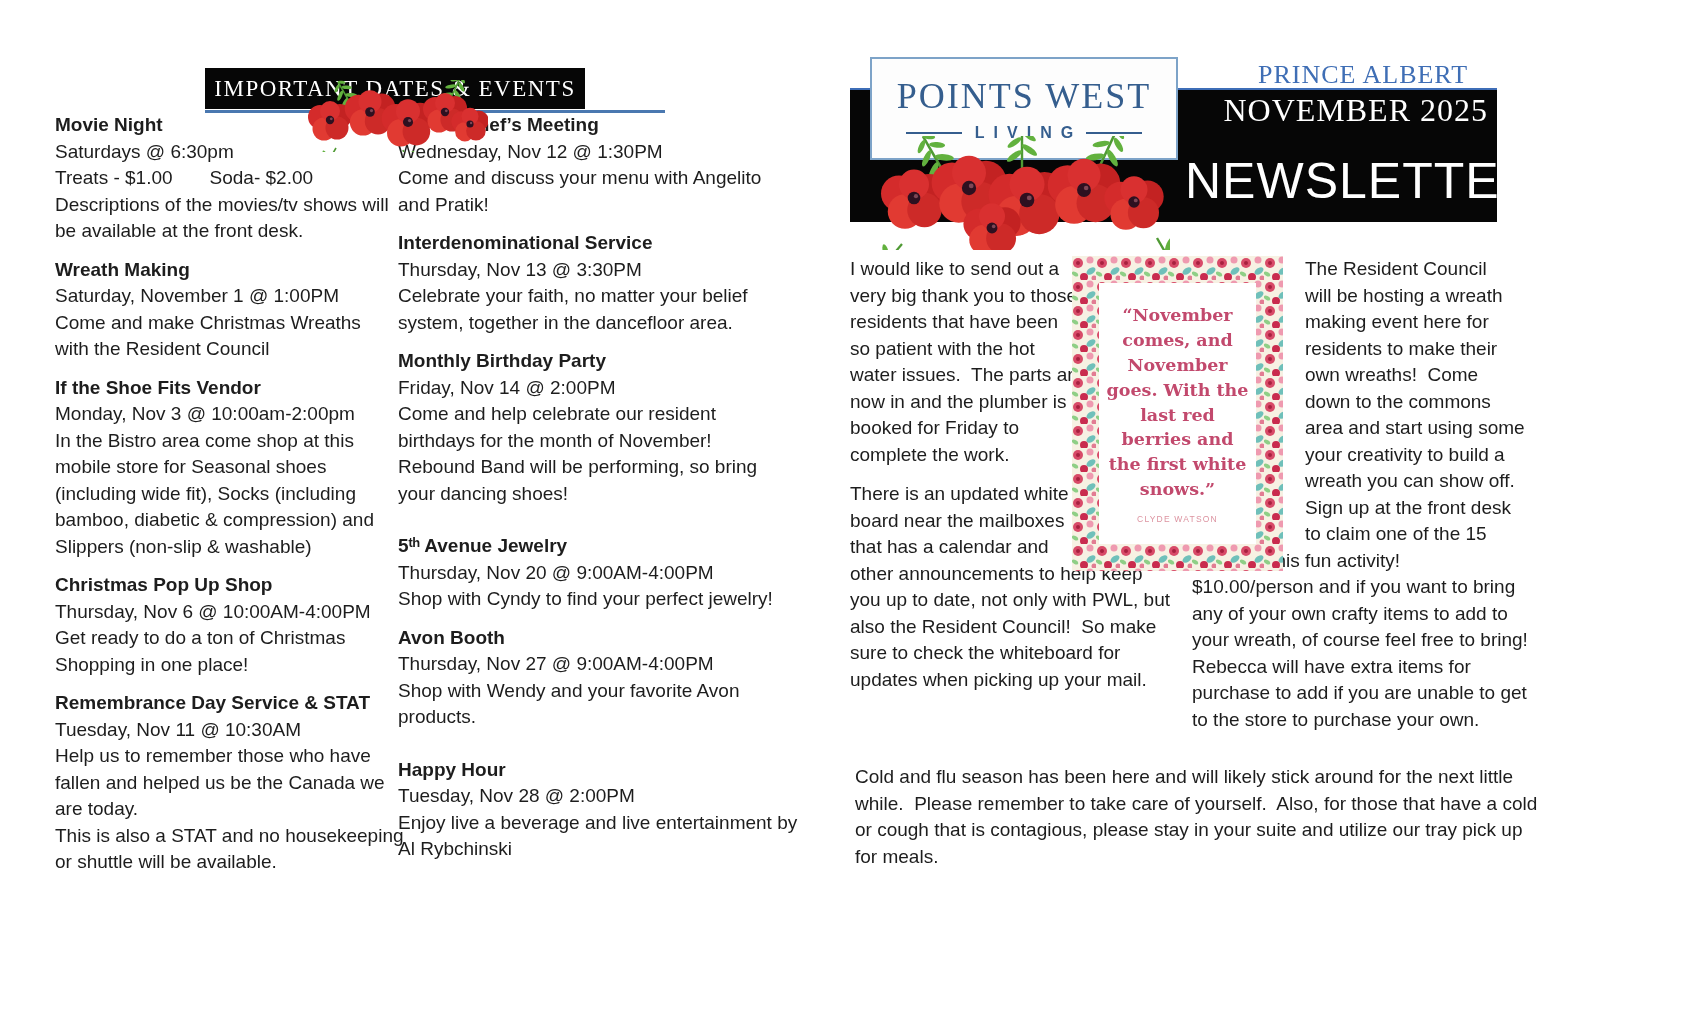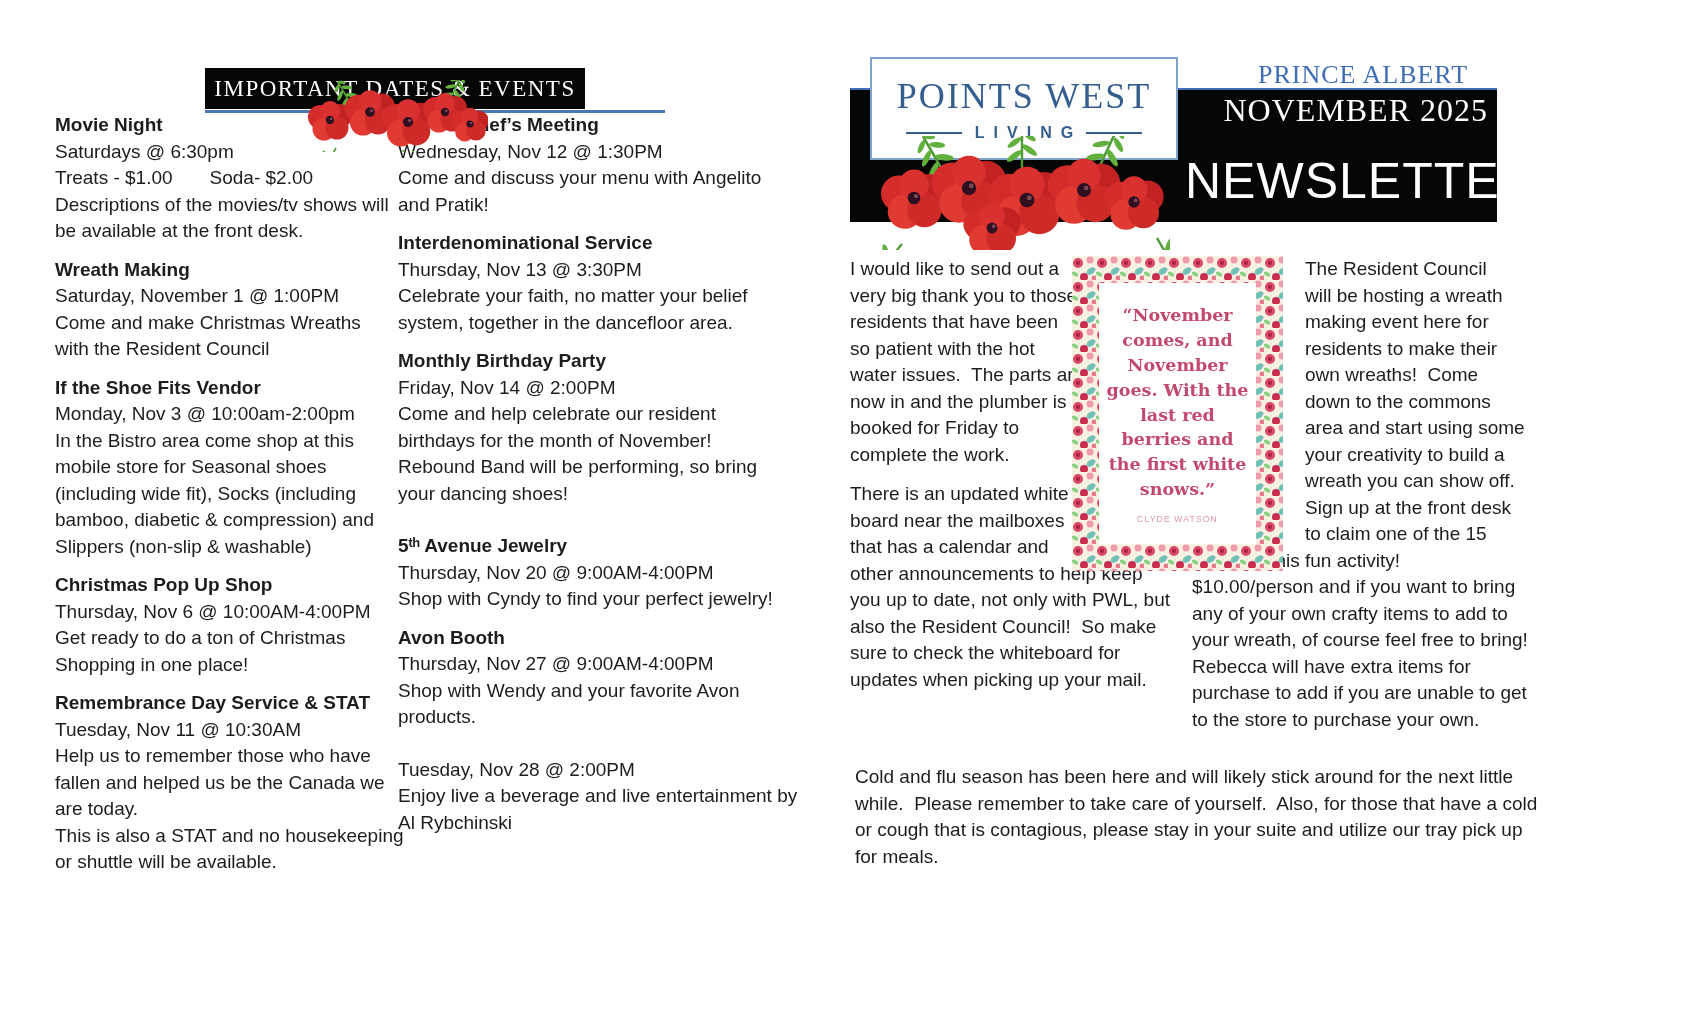--- a/index.html
+++ b/index.html
@@ -186,20 +186,21 @@
         <div class="event-line">Thursday, Nov 20 @ 9:00AM-4:00PM</div>
         <div class="event-line">Shop with Cyndy to find your perfect jewelry!</div>
       </div>
       <div class="event">
         <div class="event-title">Avon Booth</div>
         <div class="event-line">Thursday, Nov 27 @ 9:00AM-4:00PM</div>
         <div class="event-line">Shop with Wendy and your favorite Avon
 products.</div>
       </div>
       <div class="event">
+        <div class="event-title">Happy Hour</div>
         <div class="event-line">Tuesday, Nov 28 @ 2:00PM</div>
         <div class="event-line">Enjoy live a beverage and live entertainment by
 Al Rybchinski</div>
       </div>
     </div>
 
   <div class="abs" id="banner-right"></div>
   <div class="abs" id="logo-box">
     <div id="logo-top">POINTS WEST</div>
     <div id="logo-bottom-row">

